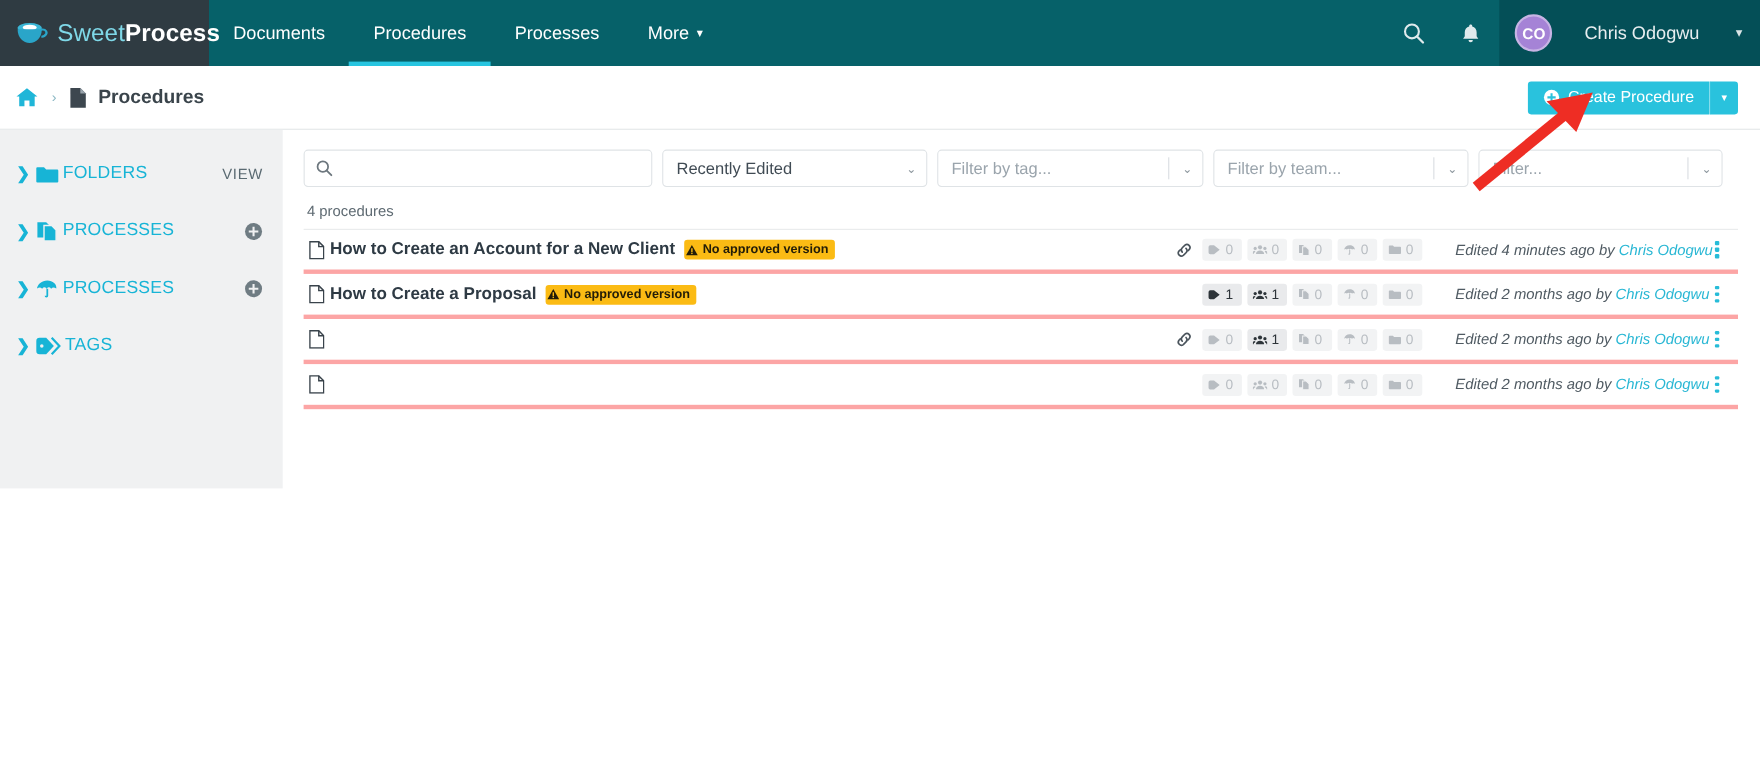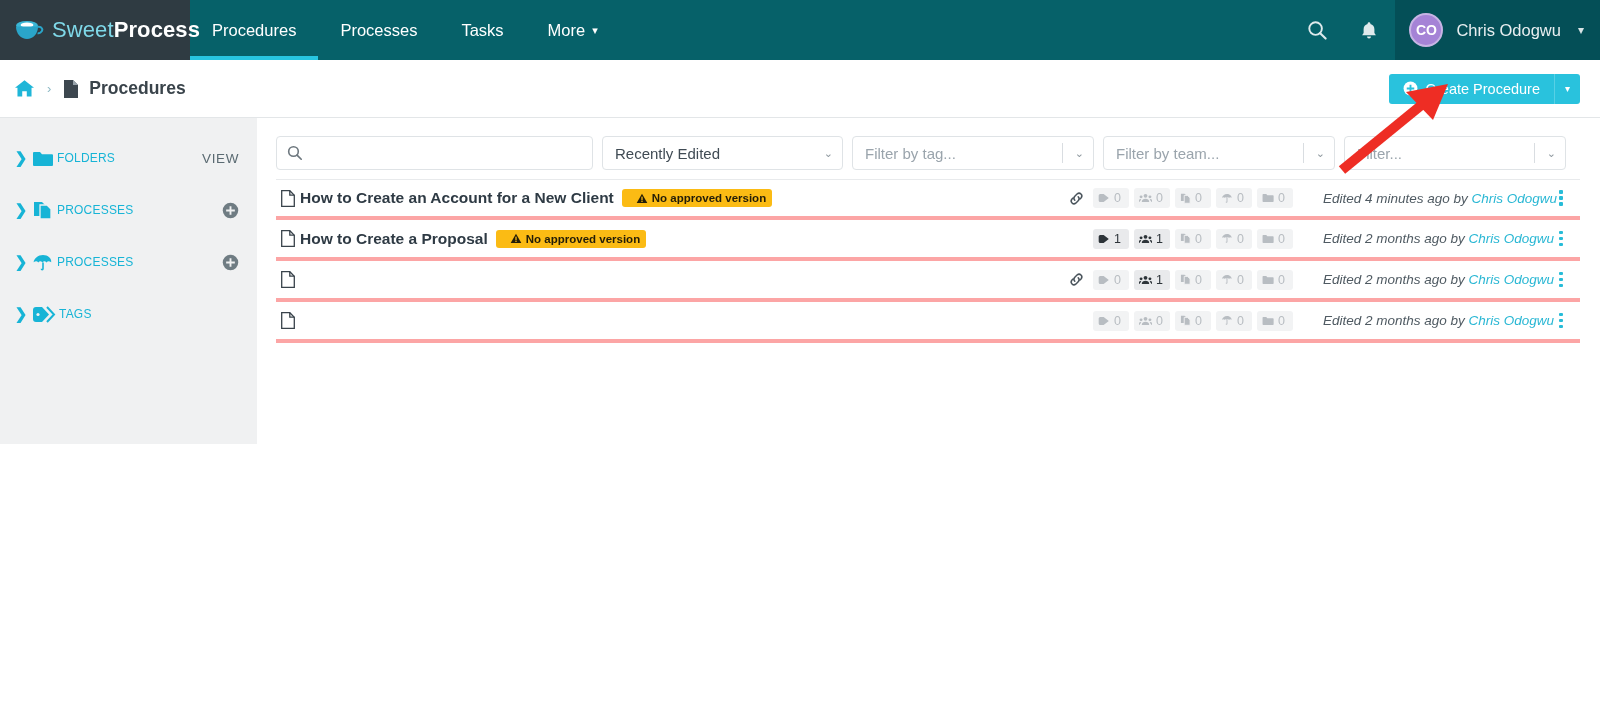--- a/index.html
+++ b/index.html
@@ -43,21 +43,21 @@
 
   .nav-right {
     margin-left:auto; display:flex; align-items:center;
   }
   .icon-btn {
     width:52px; height:60px; display:flex; align-items:center; justify-content:center;
     cursor:pointer;
   }
   .user-box {
     background:#044f57; height:60px; display:flex; align-items:center;
-    padding:0 16px 0 14px; gap:13px; cursor:pointer; min-width:196px;
+    padding:0 16px 0 14px; gap:29px; cursor:pointer; min-width:196px;
   }
   .avatar {
     width:34px;height:34px;border-radius:50%;
     background:#a583d6; color:#fff; font-size:14px; font-weight:bold;
     display:flex;align-items:center;justify-content:center;
     border:2px solid #c7b4e4;
   }
   .user-name { color:#e8eef0; font-size:16.5px; white-space:nowrap;}
   .user-caret { color:#d9e4e6; font-size:12px; margin-left:4px;}
 
@@ -90,21 +90,21 @@
   .sidebar {
     width:257px; min-height:326px; background:#f0f1f2;
     padding:14px 0 0 0; flex:none;
   }
   .side-row {
     height:52px; display:flex; align-items:center;
     padding:0 18px 0 10px; cursor:pointer;
   }
   .side-chev { color:#17b4d6; font-size:15px; font-weight:bold; width:22px; text-align:center; flex:none;}
   .side-ico { color:#17b4d6; display:flex; align-items:center; margin-right:3px; flex:none;}
-  .side-label { color:#17b4d6; font-size:12px; letter-spacing:.2px; }
+  .side-label { color:#17b4d6; font-size:16px; letter-spacing:.2px; }
   .side-act { margin-left:auto; color:#5a6a72; font-size:13.5px; letter-spacing:.6px;}
   .side-plus { margin-left:auto; color:#6f7c83; display:flex; }
 
   
   .main { flex:1; padding:18px 20px 0 19px; min-width:0; }
   .filters { display:flex; gap:9px; }
   .f-search {
     flex:0 0 317px; height:34px; background:#fff;
     border:1px solid #dfe3e6; border-radius:4px;
     display:flex; align-items:center; padding:0 10px; gap:8px;
@@ -137,21 +137,21 @@
     padding-right:4px;
   }
   .row:first-child { border-top:1px solid #e8eaec; }
   .doc-ico { width:24px; display:flex; justify-content:center; flex:none; }
   .row-title {
     font-size:15.5px; font-weight:bold; color:#2e3a44;
     white-space:nowrap; cursor:pointer;
   }
   .badge {
     background:#fbbb14; color:#231d08; font-size:11.5px; font-weight:bold;
-    border-radius:3px; padding:3px 6px 3px 14px; margin-left:8px;
+    border-radius:3px; padding:3px 6px 3px 1px; margin-left:8px;
     display:inline-flex; align-items:center; gap:4px; white-space:nowrap;
   }
   .row-spacer { flex:1; }
   .link-ico { width:34px; display:flex; justify-content:center; color:#4a545c; flex:none; }
   .link-ico.empty { visibility:hidden; }
 
   .chips { display:flex; gap:5px; flex:none; width:208px; }
   .chip {
     background:#f2f3f4; border-radius:3px; height:20px;
     display:flex; align-items:center; gap:4px;
@@ -185,28 +185,28 @@
         <ellipse cx="13" cy="7.5" rx="11" ry="4.6" fill="#3ab6d6"></ellipse>
         <ellipse cx="13" cy="7" rx="6.4" ry="2.5" fill="#ffffff"></ellipse>
         <path d="M2 8.5 C2 16 7 21 13 21 C19 21 24 16 24 8.5 Z" fill="#2aa5c9"></path>
         <path d="M23 9 C28 8 30 12 26.5 14.5 C25.4 15.3 24.4 15.4 23.6 15.2" fill="none" stroke="#2aa5c9" stroke-width="2"></path>
       </svg>
     </span>
     <span class="brand-text"><span>Sweet</span><b>Process</b></span>
   </div>
 
   <div class="nav-items">
+    <div class="nav-item">
+        <span>Documents</span>
+      </div>
     <div class="nav-item active">
         <span>Procedures</span>
       </div>
     <div class="nav-item">
         <span>Processes</span>
-      </div>
-    <div class="nav-item">
-        <span>Tasks</span>
       </div>
     <div class="nav-item">
       <span>More</span>
       <span class="nav-caret">▾</span>
     </div>
   </div>
 
   <div class="nav-right">
     <div class="icon-btn">
       <svg width="21" height="21" viewBox="0 0 22 22">
@@ -351,20 +351,21 @@
         <span class="f-chev">⌄</span>
       </div>
 
       <div class="f-select last">
         <span class="ph">Filter...</span>
         <span class="f-divider"></span>
         <span class="f-chev">⌄</span>
       </div>
     </div>
 
+    <div class="count">4 procedures</div>
 
     <div class="list">
 
       <div class="row">
         <span class="doc-ico">
           <svg width="14" height="17" viewBox="0 0 14 17">
               <path d="M.7.7h8.1l4.5 4.5v11.1H.7z" fill="#fff" stroke="#39434b" stroke-width="1.3"></path>
               <path d="M8.8.7v4.5h4.5" fill="none" stroke="#39434b" stroke-width="1.3"></path>
             </svg>
         </span>

